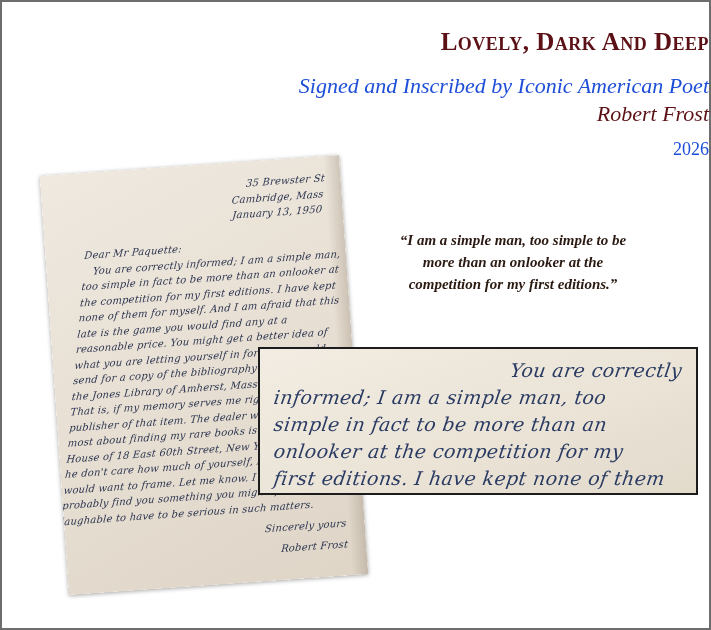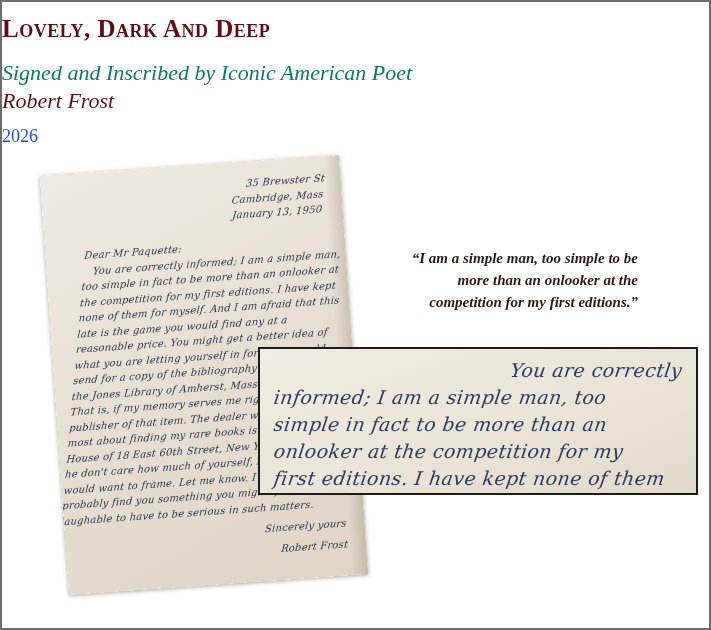--- a/index.html
+++ b/index.html
@@ -21,37 +21,37 @@
     left: 0; top: 0;
     width: 711px;
     height: 630px;
     border: 2px solid #6d6d6d;
     box-sizing: border-box;
     background: #ffffff;
   }
 
   
   .header {
-    text-align: left;
-    padding-top: 13px;
+    text-align: right;
+    padding-top: 26px;
   }
   .title {
     font-family: "Liberation Serif", serif;
     font-size: 25px;
     font-weight: bold;
     color: #5b1116;
     letter-spacing: 0.5px;
     font-variant: small-caps;
     text-transform: capitalize;
   }
   .subtitle {
     font-family: "Liberation Serif", serif;
     font-style: italic;
     font-size: 22px;
-    color: #0f766e;
+    color: #1d4ed8;
     margin-top: 16px;
     line-height: 1.25;
   }
   .subtitle2 {
     font-family: "Liberation Serif", serif;
     font-style: italic;
     font-size: 22px;
     color: #5b1116;
     line-height: 1.25;
   }
@@ -105,28 +105,27 @@
     width: 16px;
     background: linear-gradient(90deg, rgba(0,0,0,0) 0%, rgba(80,60,40,0.18) 100%);
   }
 
   
   .pullquote {
     position: absolute;
     left: 386px;
     top: 228px;
     width: 250px;
-    text-align: right;
+    text-align: center;
     font-family: "Liberation Serif", serif;
     font-style: italic;
     font-weight: bold;
     font-size: 15px;
     line-height: 1.45;
     color: #2b1a12;
-    margin-top: 18px;
   }
 
   
   .detail-inset {
     position: absolute;
     left: 256px;
     top: 345px;
     width: 440px;
     height: 148px;
     background: linear-gradient(160deg, #f2ece2 0%, #eae3d6 60%, #e2dacb 100%);

